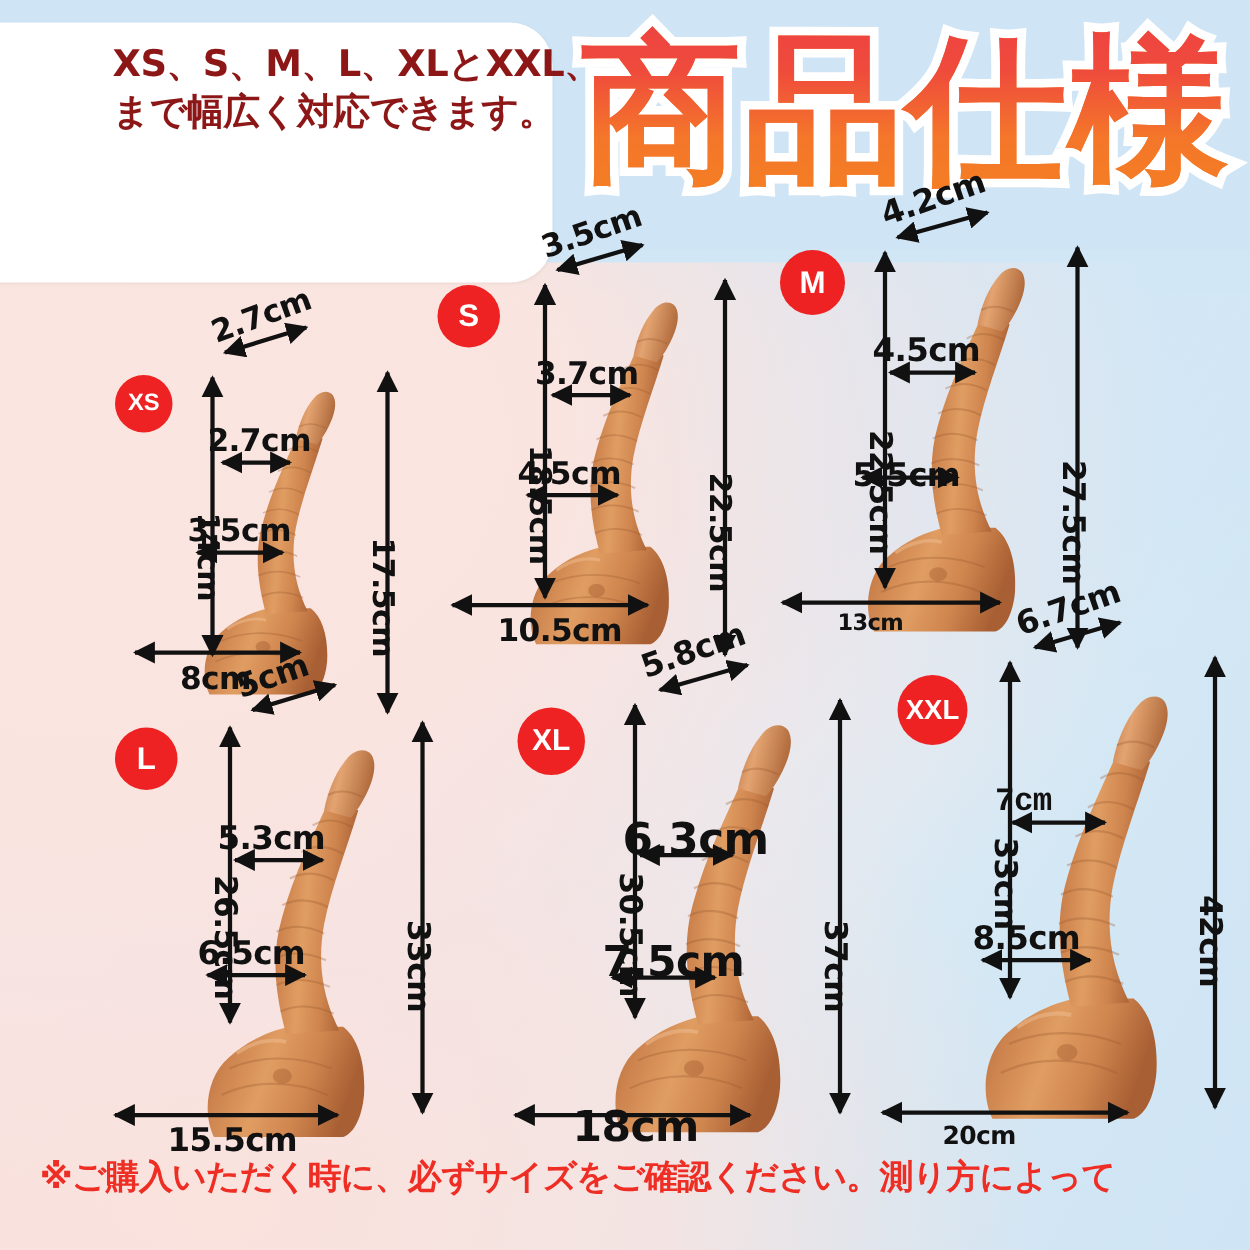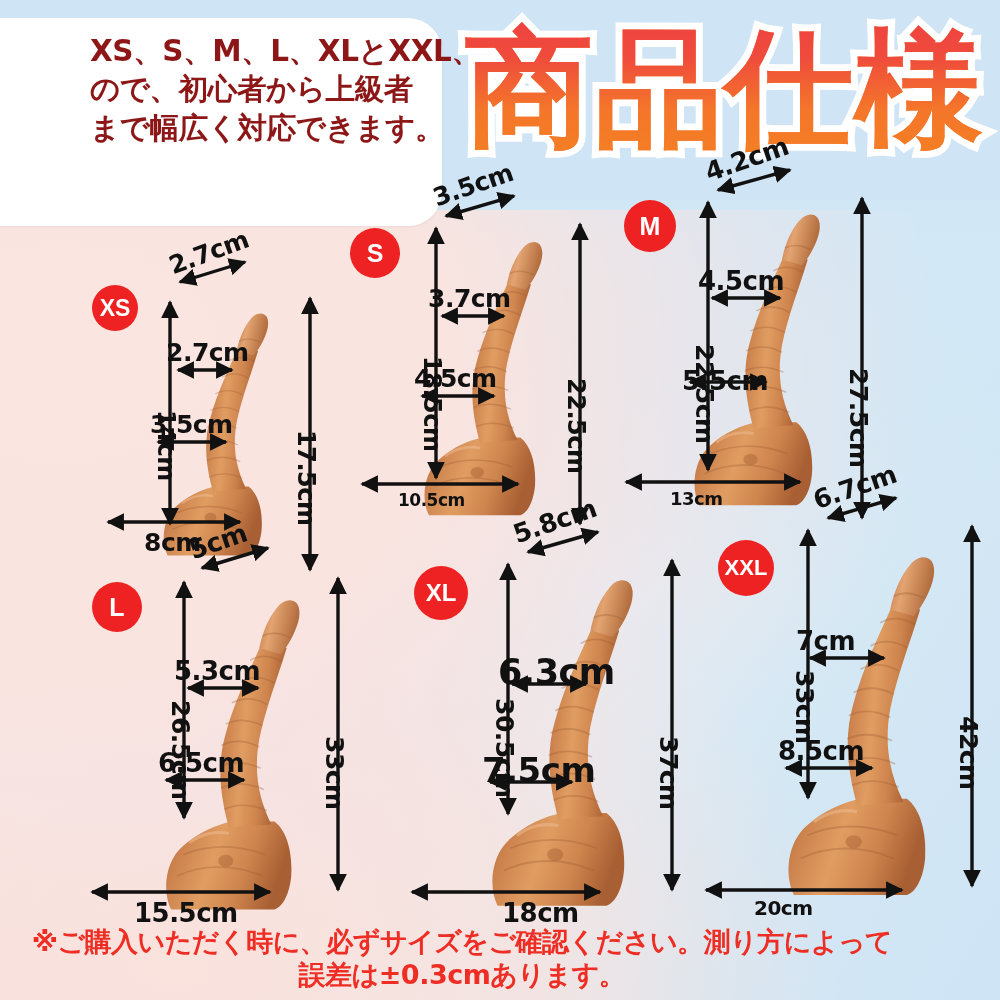--- a/index.html
+++ b/index.html
@@ -101,21 +101,20 @@
 
 <div id="page">
 
   <div class="topband"></div>
   <div class="bluewash"></div>
   <div class="pinkwash"></div>
 
   <div class="bubble"></div>
   <div class="bubble-text">
     <div>XS、S、M、L、XLとXXL、</div>
-    <div>ので、初心者から上級者</div>
     <div>まで幅広く対応できます。</div>
   </div>
 
   <div class="title">商品仕様</div>
   <div class="title-fill">商品仕様</div>
 
   <div id="cells">
       <div class="cell" style="left: 60px; top: 250px; width: 290px; height: 300px;">
         <div style="position:absolute;left:96px;top:58px;">
 
@@ -169,21 +168,21 @@
   </defs>
     <g stroke="#111" stroke-width="3.4" fill="none" marker-start="url(#ah0)" marker-end="url(#ah0)">
       <line x1="110" y1="52" x2="110" y2="274"></line>
       <line x1="250" y1="48" x2="250" y2="320"></line>
       <line x1="118" y1="120" x2="172" y2="120"></line>
       <line x1="98" y1="192" x2="166" y2="192"></line>
       <line x1="48" y1="272" x2="180" y2="272"></line>
       <line x1="120" y1="32" x2="185" y2="12"></line>
     </g>
   </svg>
-        <div class="badge" style="left:32px;top:35px;width:46px;height:46px;font-size:23px;">XS</div>
+        <div class="badge" style="left:32px;top:50px;width:46px;height:46px;font-size:19px;">XS</div>
         <div class="lbl vlbl" style="left:92px;top:160px;font-size:24px;">14cm</div>
         <div class="lbl vlbl" style="left:232px;top:180px;font-size:24px;">17.5cm</div>
         <div class="lbl " style="left:106px;top:88px;font-size:25px;">2.7cm</div>
         <div class="lbl " style="left:90px;top:160px;font-size:25px;">3.5cm</div>
         <div class="lbl " style="left:84px;top:278px;font-size:25px;">8cm</div>
         <div class="lbl " style="left:110px;top:2px;font-size:25px;transform:rotate(-20deg);transform-origin:left center;">2.7cm</div>
       </div>
       <div class="cell" style="left: 318px; top: 188px; width: 300px; height: 340px;">
         <div style="position:absolute;left:100px;top:48px;">
 
@@ -242,21 +241,21 @@
       <line x1="104" y1="208" x2="176" y2="208"></line>
       <line x1="44" y1="296" x2="200" y2="296"></line>
       <line x1="128" y1="28" x2="196" y2="8"></line>
     </g>
   </svg>
         <div class="badge" style="left:32px;top:40px;width:50px;height:50px;font-size:25px;">S</div>
         <div class="lbl vlbl" style="left:100px;top:168px;font-size:24px;">18.5cm</div>
         <div class="lbl vlbl" style="left:244px;top:190px;font-size:24px;">22.5cm</div>
         <div class="lbl " style="left:110px;top:96px;font-size:25px;">3.7cm</div>
         <div class="lbl " style="left:96px;top:176px;font-size:25px;">4.5cm</div>
-        <div class="lbl " style="left:80px;top:302px;font-size:17px;">10.5cm</div>
+        <div class="lbl " style="left:80px;top:302px;font-size:25px;">10.5cm</div>
         <div class="lbl " style="left:116px;top:-4px;font-size:25px;transform:rotate(-19deg);transform-origin:left center;">3.5cm</div>
       </div>
       <div class="cell" style="left: 590px; top: 168px; width: 320px; height: 360px;">
         <div style="position:absolute;left:96px;top:40px;">
 
   <svg class="prod" width="152" height="300" viewBox="0 0 100 210">
     <defs>
       <linearGradient id="g2" x1="0" y1="0" x2="1" y2="0.25">
         <stop offset="0%" stop-color="#b46a39"></stop>
         <stop offset="18%" stop-color="#cc824d"></stop>
@@ -446,21 +445,21 @@
       <line x1="102" y1="252" x2="184" y2="252"></line>
       <line x1="24" y1="362" x2="212" y2="362"></line>
       <line x1="140" y1="22" x2="210" y2="2"></line>
     </g>
   </svg>
         <div class="badge" style="left:26px;top:36px;width:54px;height:54px;font-size:24px;">XL</div>
         <div class="lbl vlbl" style="left:102px;top:168px;font-size:25px;">30.5cm</div>
         <div class="lbl vlbl" style="left:266px;top:206px;font-size:25px;">37cm</div>
         <div class="lbl " style="left:110px;top:122px;font-size:35px;">6.3cm</div>
         <div class="lbl " style="left:94px;top:220px;font-size:34px;">7.5cm</div>
-        <div class="lbl " style="left:70px;top:368px;font-size:26px;margin-left:44px;">18cm</div>
+        <div class="lbl " style="left:70px;top:352px;font-size:34px;">18cm</div>
         <div class="lbl " style="left:126px;top:-10px;font-size:26px;transform:rotate(-19deg);transform-origin:left center;">5.8cm</div>
       </div>
       <div class="cell" style="left: 680px; top: 492px; width: 320px; height: 440px;">
         <div style="position:absolute;left:104px;top:44px;">
 
   <svg class="prod" width="166" height="376" viewBox="0 0 100 210">
     <defs>
       <linearGradient id="g5" x1="0" y1="0" x2="1" y2="0.25">
         <stop offset="0%" stop-color="#b46a39"></stop>
         <stop offset="18%" stop-color="#cc824d"></stop>
@@ -512,25 +511,24 @@
       <line x1="292" y1="34" x2="292" y2="394"></line>
       <line x1="130" y1="166" x2="204" y2="166"></line>
       <line x1="106" y1="276" x2="192" y2="276"></line>
       <line x1="26" y1="398" x2="222" y2="398"></line>
       <line x1="148" y1="26" x2="216" y2="6"></line>
     </g>
   </svg>
         <div class="badge" style="left:38px;top:48px;width:56px;height:56px;font-size:22px;">XXL</div>
         <div class="lbl vlbl" style="left:110px;top:178px;font-size:25px;">33cm</div>
         <div class="lbl vlbl" style="left:274px;top:224px;font-size:25px;">42cm</div>
-        <div class="lbl " style="left:116px;top:134px;font-size:26px;">7cm</div>
+        <div class="lbl " style="left:116px;top:134px;font-size:26px;font-family:Liberation Mono, monospace;">7cm</div>
         <div class="lbl " style="left:98px;top:244px;font-size:26px;">8.5cm</div>
         <div class="lbl " style="left:74px;top:404px;font-size:20px;">20cm</div>
         <div class="lbl " style="left:134px;top:-6px;font-size:26px;transform:rotate(-19deg);transform-origin:left center;">6.7cm</div>
       </div>
     </div>
 
   <div class="footer">
     <div>※ご購入いただく時に、必ずサイズをご確認ください。測り方によって</div>
-    <div>誤差は±0.3cmあります。</div>
   </div>
 
 </div>
 
 </body></html>

